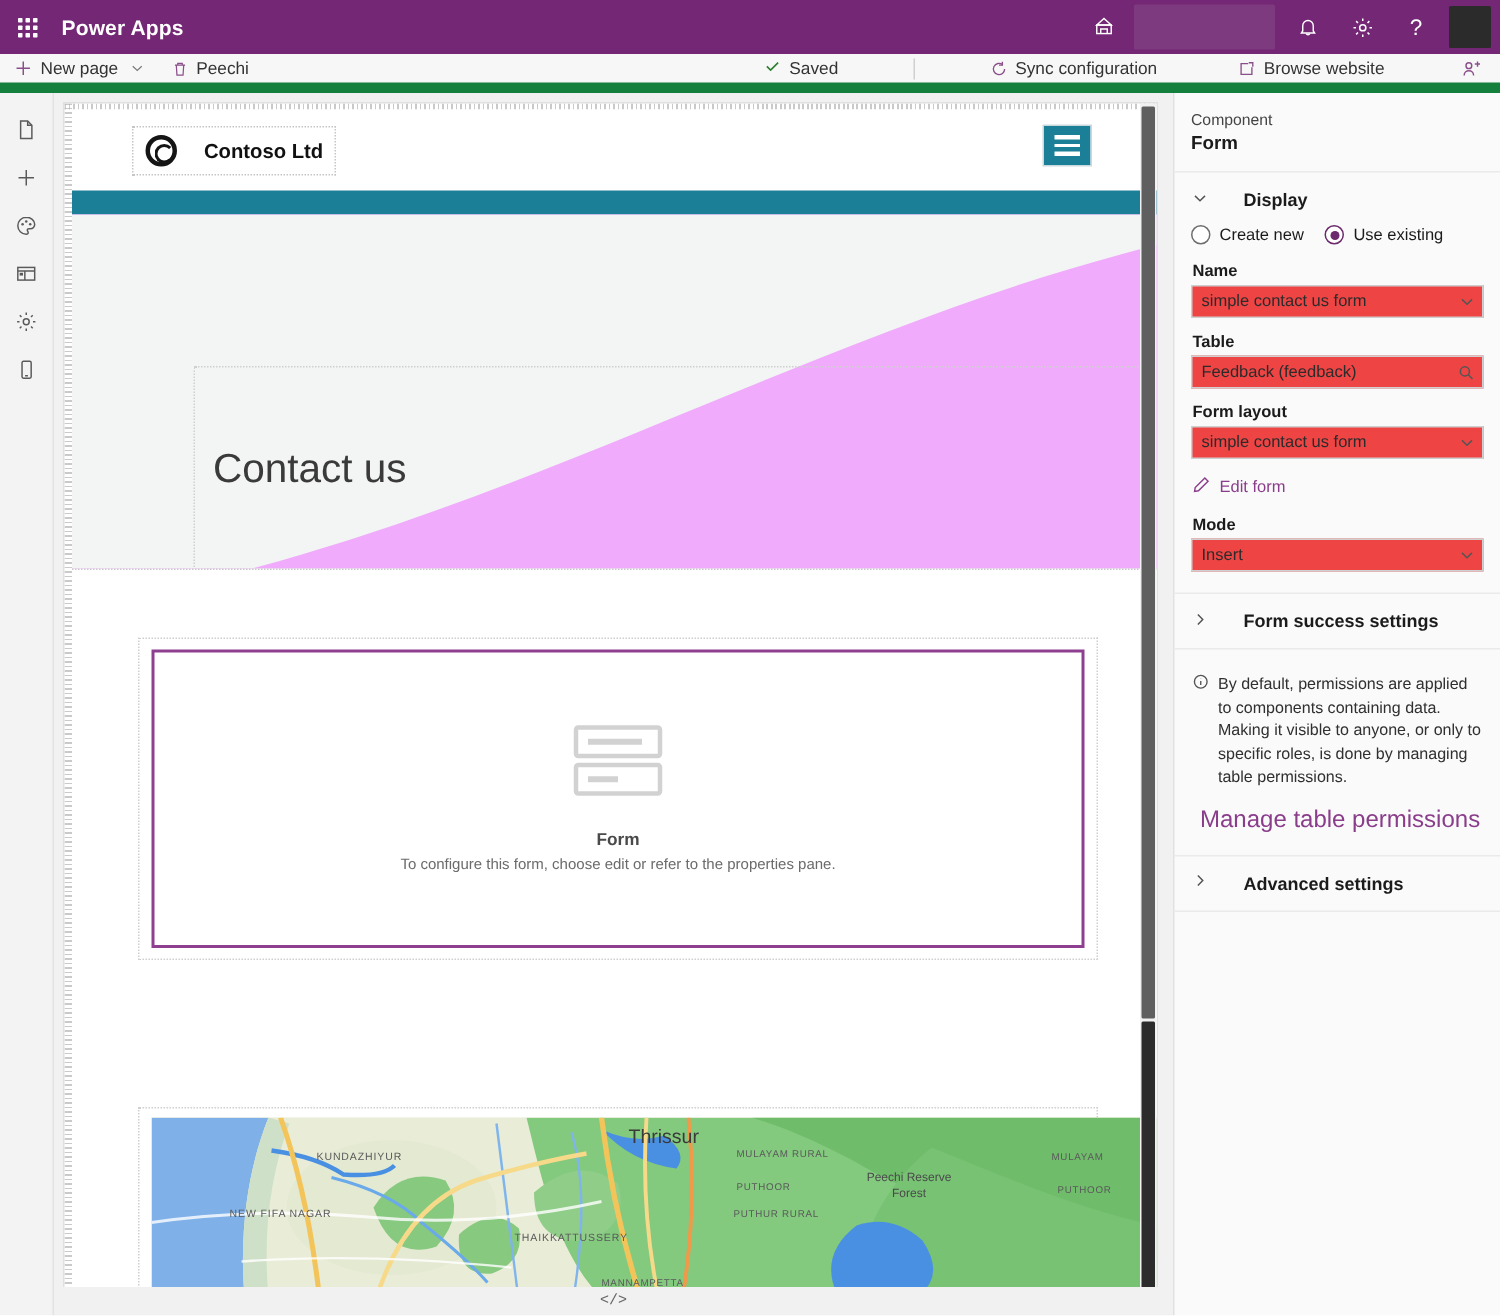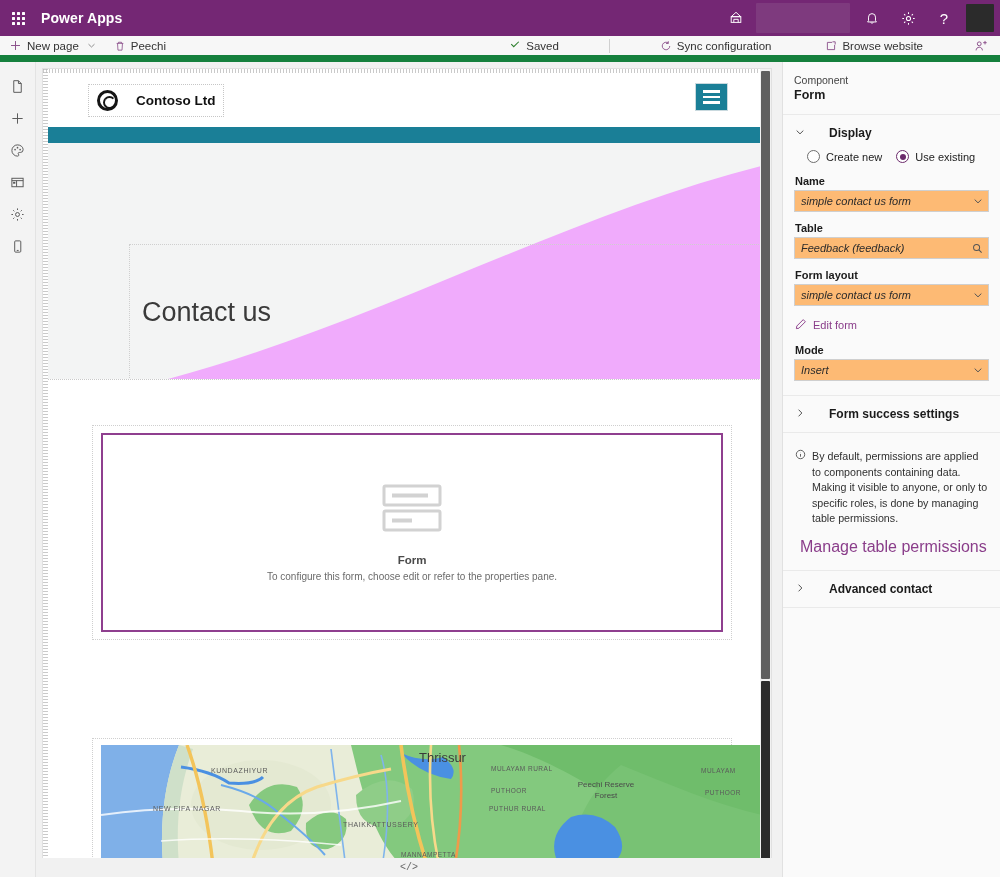--- a/index.html
+++ b/index.html
@@ -200,37 +200,37 @@
   .props-title { font-size: 12.5px; color: #1b1b1b; font-weight: bold; line-height: 1.35; }
 
   .section { border-bottom: 1px solid #eaeaea; padding: 9px 11px 14px 11px; }
   .sec-head {
     display: flex; align-items: center; gap: 24px; cursor: pointer; padding: 2px 0 2px 1px;
     margin-bottom: 6px;
   }
   .chev { font-size: 10px; color: #555; width: 10px; display: inline-block; }
   .sec-title { font-size: 12px; font-weight: bold; color: #1b1b1b; }
 
-  .radio-row { display: flex; align-items: flex-end; gap: 14px; margin: 8px 0 12px 13px; }
+  .radio-row { display: flex; align-items: flex-end; gap: 14px; margin: 8px 0 12px 0; }
   .radio { display: flex; align-items: center; gap: 6px; cursor: pointer; }
   .radio-dot {
     width: 13px; height: 13px; border-radius: 50%; border: 1px solid #6e6e6e; background: #fff;
     display: inline-block; position: relative; flex: 0 0 auto;
   }
   .radio-dot.on { border-color: #6b2a6b; }
   .radio-dot.on::after {
     content: ""; position: absolute; left: 2.5px; top: 2.5px; width: 6px; height: 6px;
     border-radius: 50%; background: #6b2a6b;
   }
   .radio-label { font-size: 11px; color: #1b1b1b; }
 
   .field-label { font-size: 11px; color: #1b1b1b; font-weight: bold; margin: 0 0 3px 1px; }
   .field {
-    width: 100%; height: 22px; border: 1px solid #cfcfcf; background: #fdba74;
-    display: flex; align-items: center; padding: 0 5px 0 6px; margin-bottom: 10px; cursor: pointer; font-style: italic;
+    width: 100%; height: 22px; border: 1px solid #cfcfcf; background: #ef4444;
+    display: flex; align-items: center; padding: 0 5px 0 6px; margin-bottom: 10px; cursor: pointer;
   }
   .field-val { font-size: 11px; color: #2b2b2b; flex: 1; white-space: nowrap; overflow: hidden; }
   .field-ico { color: #555; font-size: 10px; display: flex; align-items: center; }
 
   .link-row { display: flex; align-items: center; gap: 6px; margin: 0 0 10px 1px; cursor: pointer; }
   .link-txt { font-size: 11px; color: #8a3d8a; }
   .link-plain { font-size: 16px; color: #8a3d8a; cursor: pointer; display: inline-block; margin-left: 6px; }
 
   .info-block { display: flex; gap: 6px; margin: 7px 0 11px 1px; }
   .info-ico { color: #555; font-size: 11px; line-height: 1.45; flex: 0 0 auto; }
@@ -603,18 +603,18 @@
       <div class="link-plain">Manage table permissions</div>
     </div>
 
     <div class="section" style="padding-bottom:9px;">
       <div class="sec-head" style="margin-bottom:0;">
         <span class="chev">
           <svg width="10" height="10" viewBox="0 0 12 12" fill="none" stroke="#555" stroke-width="1.2">
               <path d="M4.3 2 8.2 6l-3.9 4"></path>
             </svg>
         </span>
-        <span class="sec-title">Advanced contact</span>
+        <span class="sec-title">Advanced settings</span>
       </div>
     </div>
   </div>
 
 </div>
 
 </body></html>

